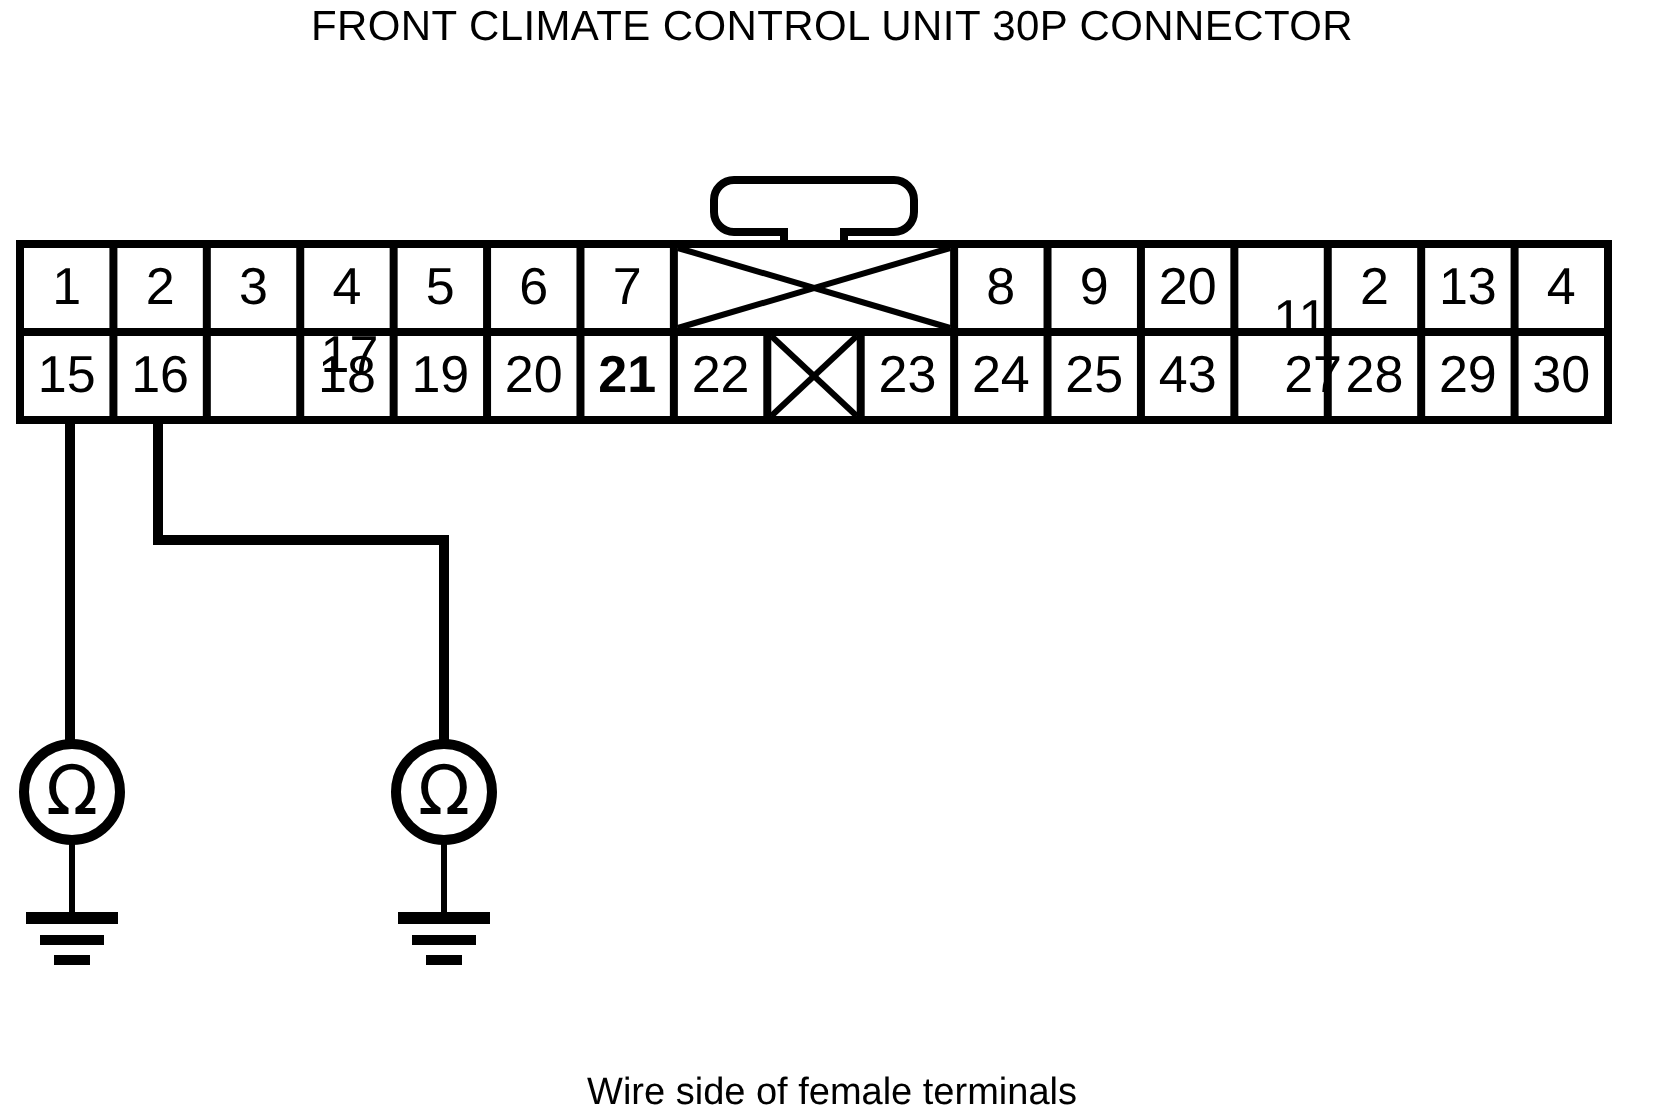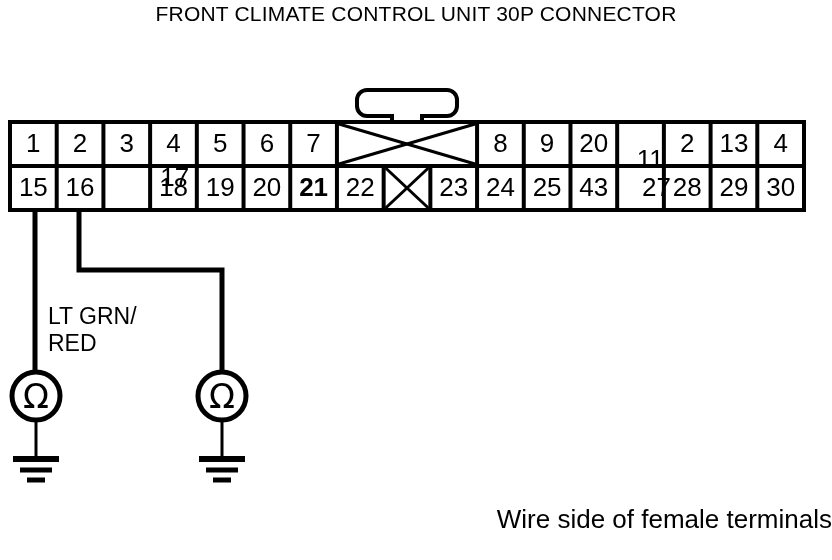--- a/index.html
+++ b/index.html
@@ -24,24 +24,24 @@
     top: 2px;
     width: 832px;
     text-align: center;
     font-size: 21px;
     letter-spacing: 0.2px;
     white-space: nowrap;
   }
   .caption {
     position: absolute;
     left: 0;
-    top: 504px;
-    width: 832px;
-    text-align: right;
-    font-size: 26px;
+    top: 536px;
+    width: 832px;
+    text-align: center;
+    font-size: 19px;
     white-space: nowrap;
   }
   
   #connector {
     position: absolute;
     left: 8px;
     top: 120px;
     width: 798px;
     height: 92px;
   }
@@ -191,17 +191,15 @@
     <g stroke="#000" fill="none">
       <path d="M199,459 L245,459" stroke-width="6"></path>
       <path d="M206,470 L238,470" stroke-width="5"></path>
       <path d="M213,480 L231,480" stroke-width="5"></path>
     </g>
   </svg>
 
   <div class="omega-glyph" style="left:12px; top:379px;">Ω</div>
   <div class="omega-glyph" style="left:198px; top:379px;">Ω</div>
 
-  <div class="wire-label" id="label-ltgrnred">LT GRN/
-RED</div>
 
   <div class="caption">Wire side of female terminals</div>
 </div>
 
 </body></html>

